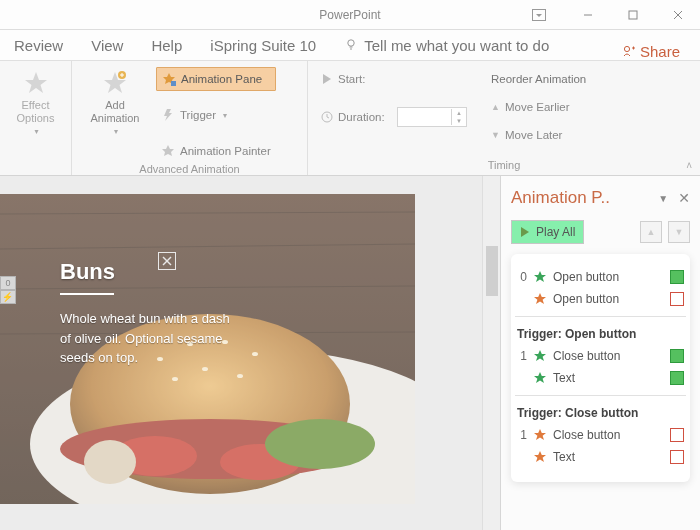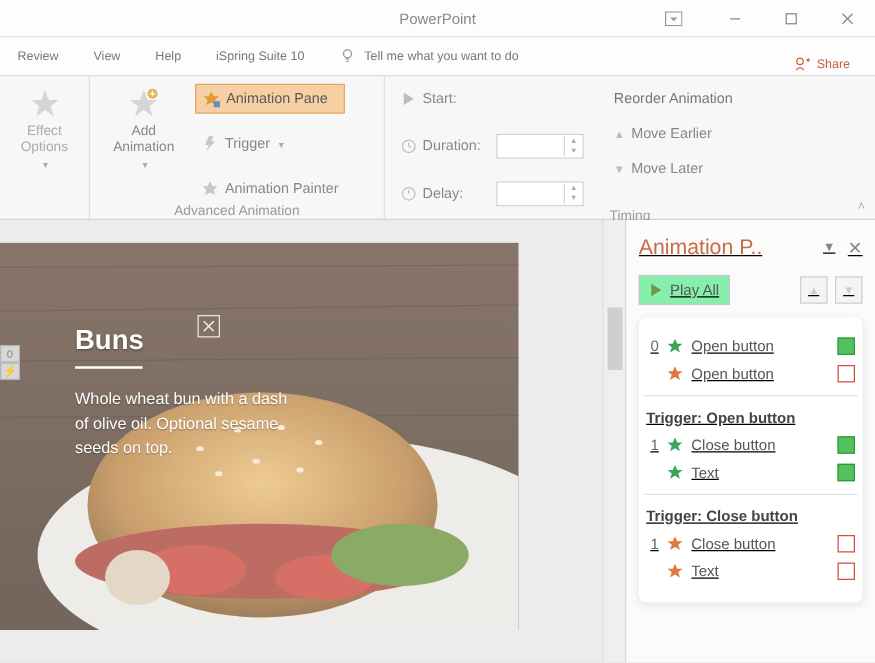--- a/index.html
+++ b/index.html
@@ -7,21 +7,21 @@
 
   
   .titlebar { height: 30px; background: #fdfdfd; display: flex; align-items: center; position: relative; border-bottom: 1px solid #ddd; }
   .titlebar .app-title { position: absolute; left: 50%; transform: translateX(-50%); font-size: 12px; color: #888; }
   .win-controls { position: absolute; right: 0; top: 0; display: flex; }
   .win-btn { width: 45px; height: 30px; display: flex; align-items: center; justify-content: center; color: #888; font-size: 12px; }
   .win-btn svg { stroke: #888; }
   .ribbon-display { width: 42px; height: 30px; display:flex; align-items:center; justify-content:center; position:absolute; right: 140px; top:0;}
 
   
-  .tabs { height: 30px; background: #fdfdfd; display: flex; align-items: center; padding: 0 14px; gap: 28px; font-size: 10px; color: #777; position:relative;}
+  .tabs { height: 30px; background: #fdfdfd; display: flex; align-items: center; padding: 0 14px; gap: 28px; font-size: 15px; color: #777; position:relative;}
   .tab { cursor: default; }
   .tell-me { display:flex; align-items:center; gap:6px; }
   .share { position:absolute; right: 20px; color: #c9603f; display:flex; align-items:center; gap:4px;margin-top:12px;}
   .share-icon { width:14px; height:14px; }
 
   
   .ribbon { height: 116px; background: #f7f7f7; border-top:1px solid #e0e0e0; border-bottom: 1px solid #d4d4d4; display: flex; position:relative; }
   .group { border-right: 1px solid #e0e0e0; padding: 4px 8px 2px 8px; display:flex; flex-direction:column; justify-content: space-between;}
   .group-body { display:flex; gap:6px; align-items:flex-start; flex:1;}
   .group-label { text-align: center; font-size: 11px; color: #9a9a9a; padding-bottom: 2px;}
@@ -46,21 +46,21 @@
   .card-title { font-size: 22px; font-weight:600; text-shadow:0 1px 2px rgba(0,0,0,0.4); padding-bottom:8px;}
   .card-underline { width:54px; height:2px; background:#fff; margin-bottom:14px;}
   .card-body { font-size:13px; line-height:1.5; max-width:170px; text-shadow:0 1px 1px rgba(0,0,0,0.35);}
   .close-square { position:absolute; left:158px; top:58px; width:18px; height:18px; border:1.5px solid #e8e8e8; display:flex; align-items:center; justify-content:center; color:#e8e8e8; font-size:12px;}
   .tag-left { position:absolute; left:0; top:82px; width:16px; display:flex; flex-direction:column; gap:0;}
   .tag { width:16px; height:14px; background:#d8d8d8; border:1px solid #b5b5b5; font-size:9px; display:flex; align-items:center; justify-content:center; color:#888;}
   .vscroll { position:absolute; right:0; top:0; bottom:0; width:18px; background:#efefef; border-left:1px solid #dedede;}
   .vthumb { position:absolute; top:70px; left:3px; width:12px; height:50px; background:#cfcfcf;}
 
   
-  .pane { width: 200px; background:#fbfbfb; border-left:1px solid #d6d6d6; padding:8px 10px 0 10px; position:relative;text-decoration:underline;}
+  .pane { width: 200px; background:#fbfbfb; border-left:1px solid #d6d6d6; padding:8px 10px 0 10px; position:relative;}
   .pane-head { display:flex; align-items:center; justify-content:space-between; height:28px;}
   .pane-title { font-size: 17px; color:#c96a46; white-space:nowrap; overflow:hidden;}
   .pane-title-controls { display:flex; gap:10px; align-items:center; color:#888;}
   .playall-row { display:flex; align-items:center; gap:6px; margin-top:8px;}
   .playall { background:#86efac; border:1px solid #c6c6c6; height:24px; display:flex; align-items:center; padding:0 8px; font-size:12px; color:#555; gap:6px;}
   .stepper-btn { width:22px; height:22px; border:1px solid #cfcfcf; background:#f4f4f4; display:flex; align-items:center; justify-content:center; font-size:9px; color:#ccc;}
   .spacer { flex:1;}
 
   .anim-list { background:#fff; border-radius:6px; margin-top:10px; padding:12px 4px 14px 4px; box-shadow:0 2px 8px rgba(0,0,0,0.10);}
   .row { display:flex; align-items:center; font-size:12px; color:#555; padding:4px 2px; gap:6px;}
@@ -188,33 +188,20 @@
             </svg>
           <span>Start:</span>
         </div>
         <div class="smallrow">
           <svg width="12" height="12" viewBox="0 0 12 12">
               <circle cx="6" cy="6" r="5" fill="none" stroke="#bdbdbd"></circle>
               <line x1="6" y1="6" x2="6" y2="3" stroke="#bdbdbd"></line>
               <line x1="6" y1="6" x2="8" y2="7" stroke="#bdbdbd"></line>
             </svg>
           <span style="width:54px;">Duration:</span>
-          <div class="spinner-field">
-              <div class="spinner-arrows">
-                <span>▲</span>
-                <span>▼</span>
-              </div>
-            </div>
-        </div>
-        <div class="smallrow">
-          <svg width="12" height="12" viewBox="0 0 12 12">
-              <circle cx="6" cy="6" r="5" fill="none" stroke="#bdbdbd"></circle>
-              <line x1="6" y1="6" x2="6" y2="3" stroke="#bdbdbd"></line>
-            </svg>
-          <span style="width:54px;">Delay:</span>
           <div class="spinner-field">
               <div class="spinner-arrows">
                 <span>▲</span>
                 <span>▼</span>
               </div>
             </div>
         </div>
       </div>
       <div style="display:flex; flex-direction:column; gap:4px; padding-top:2px;">
         <div class="smallrow" style="color:#777;">Reorder Animation</div>

